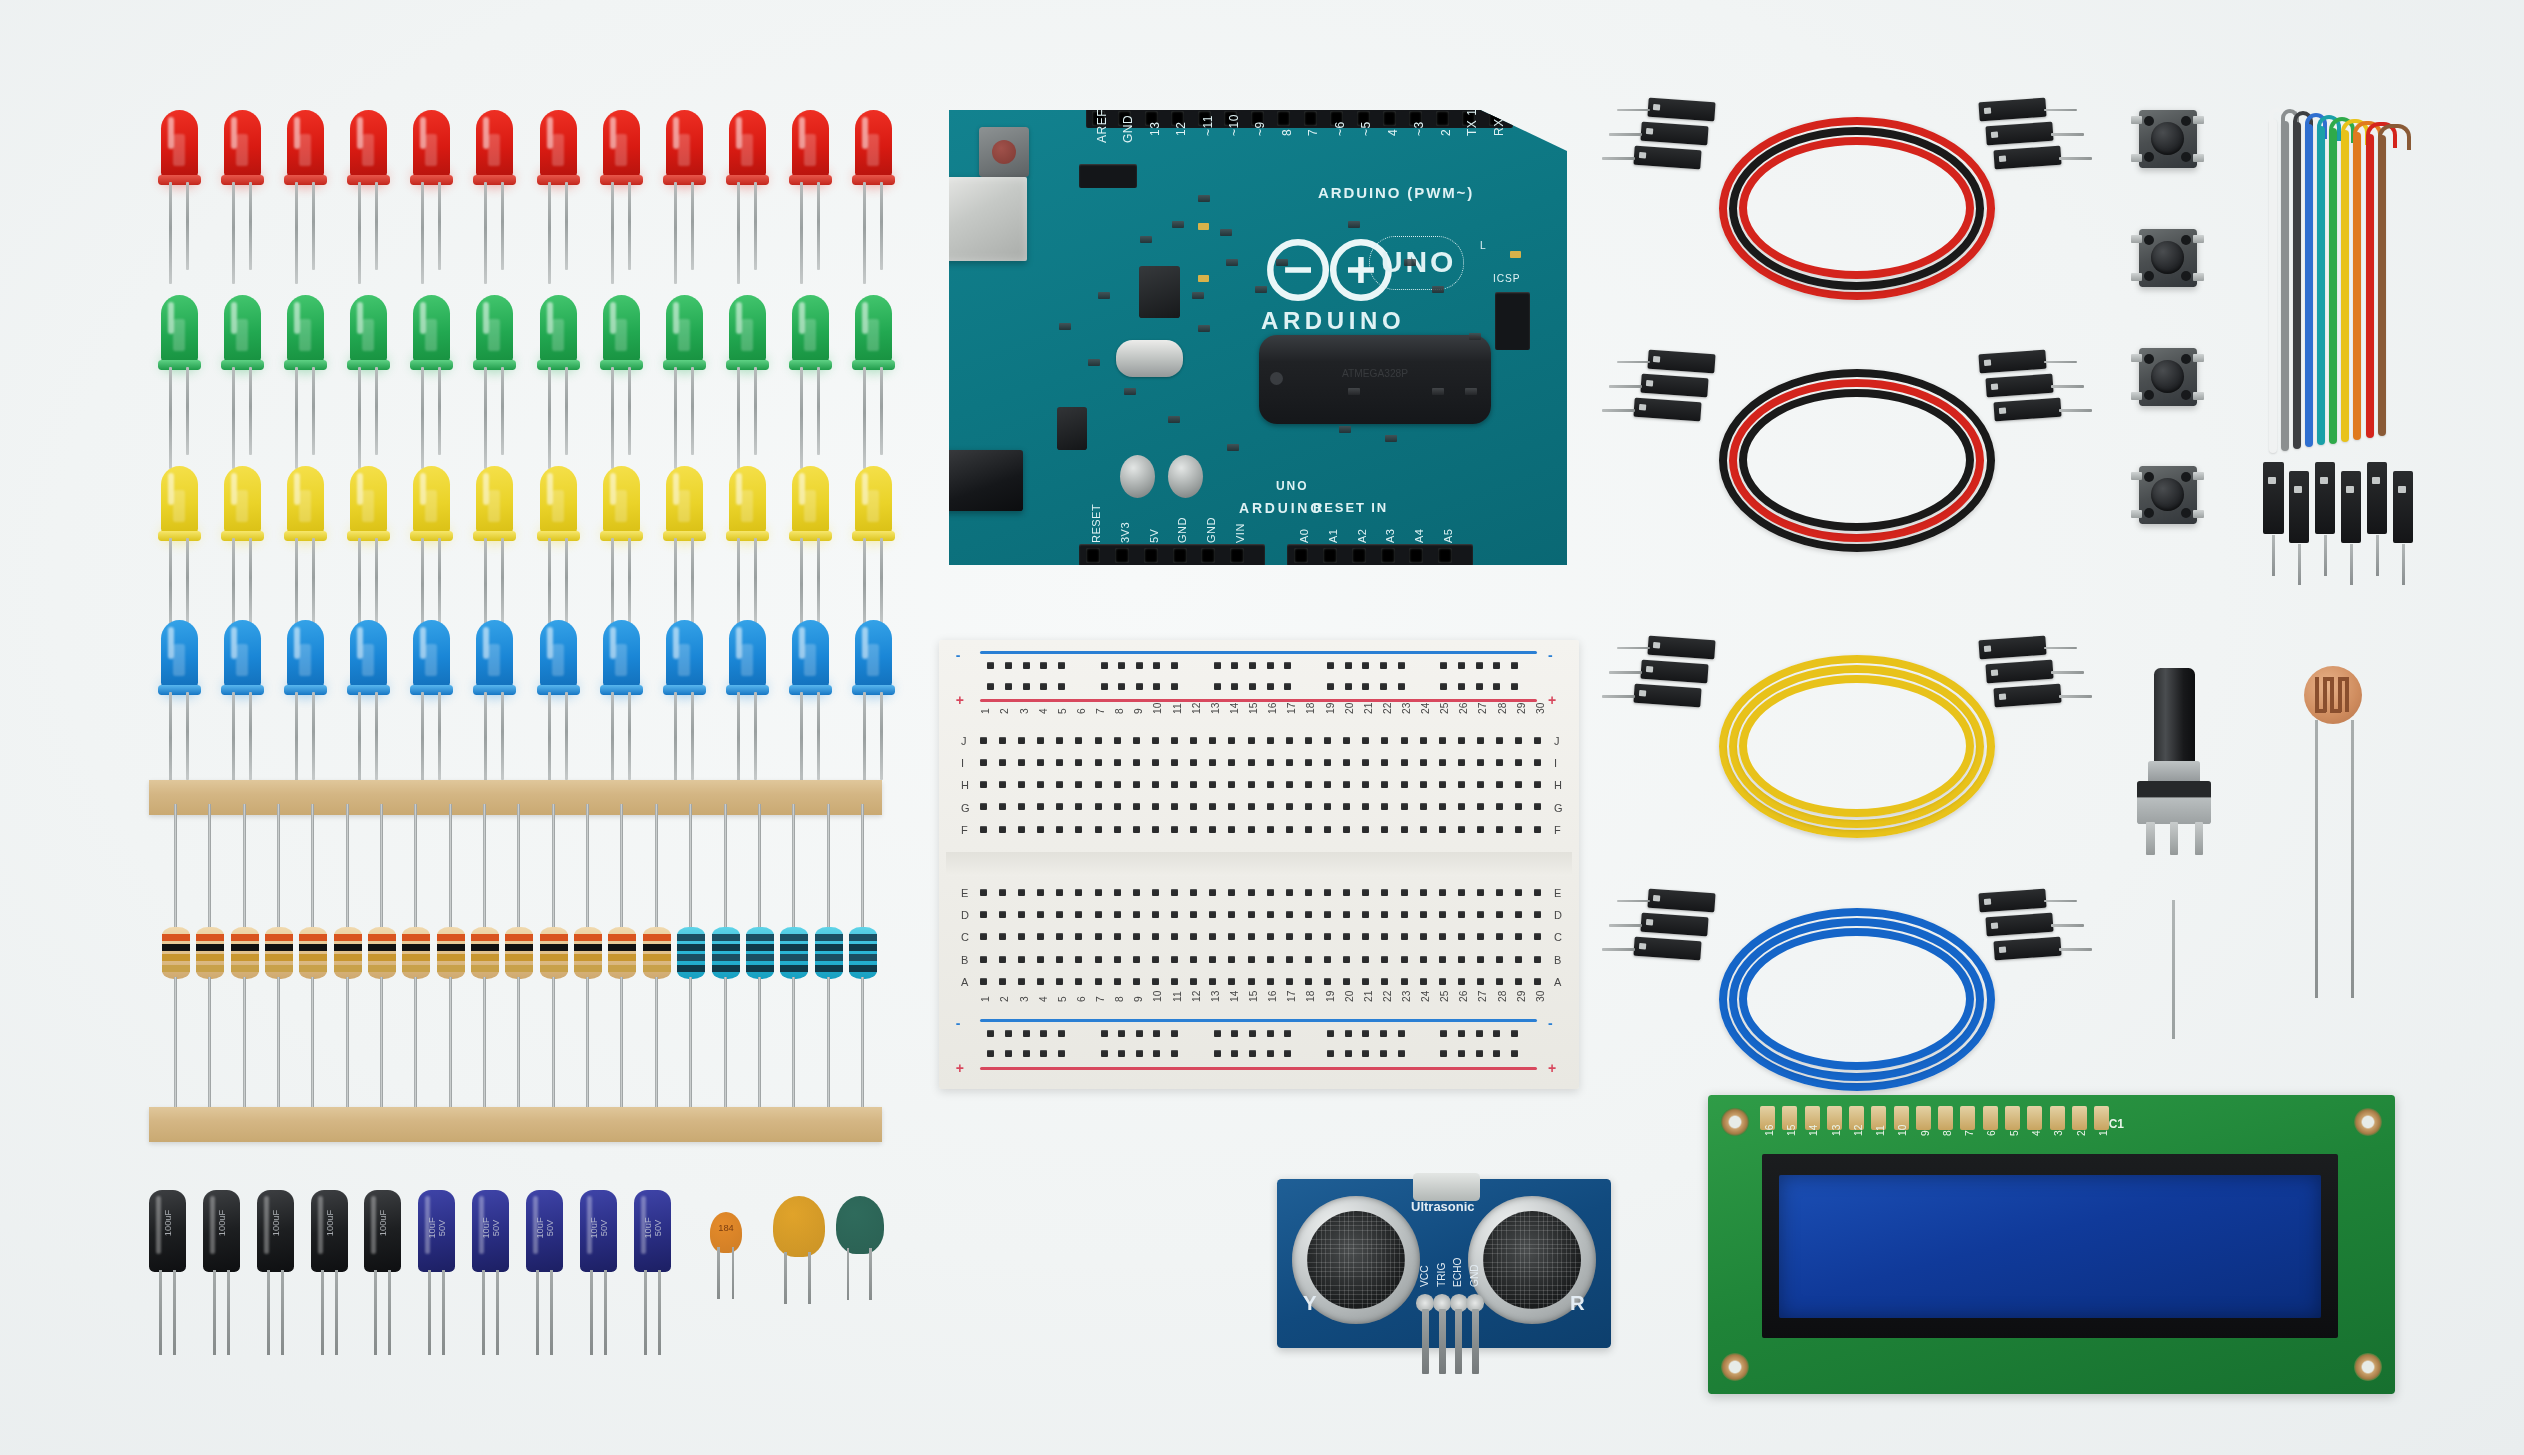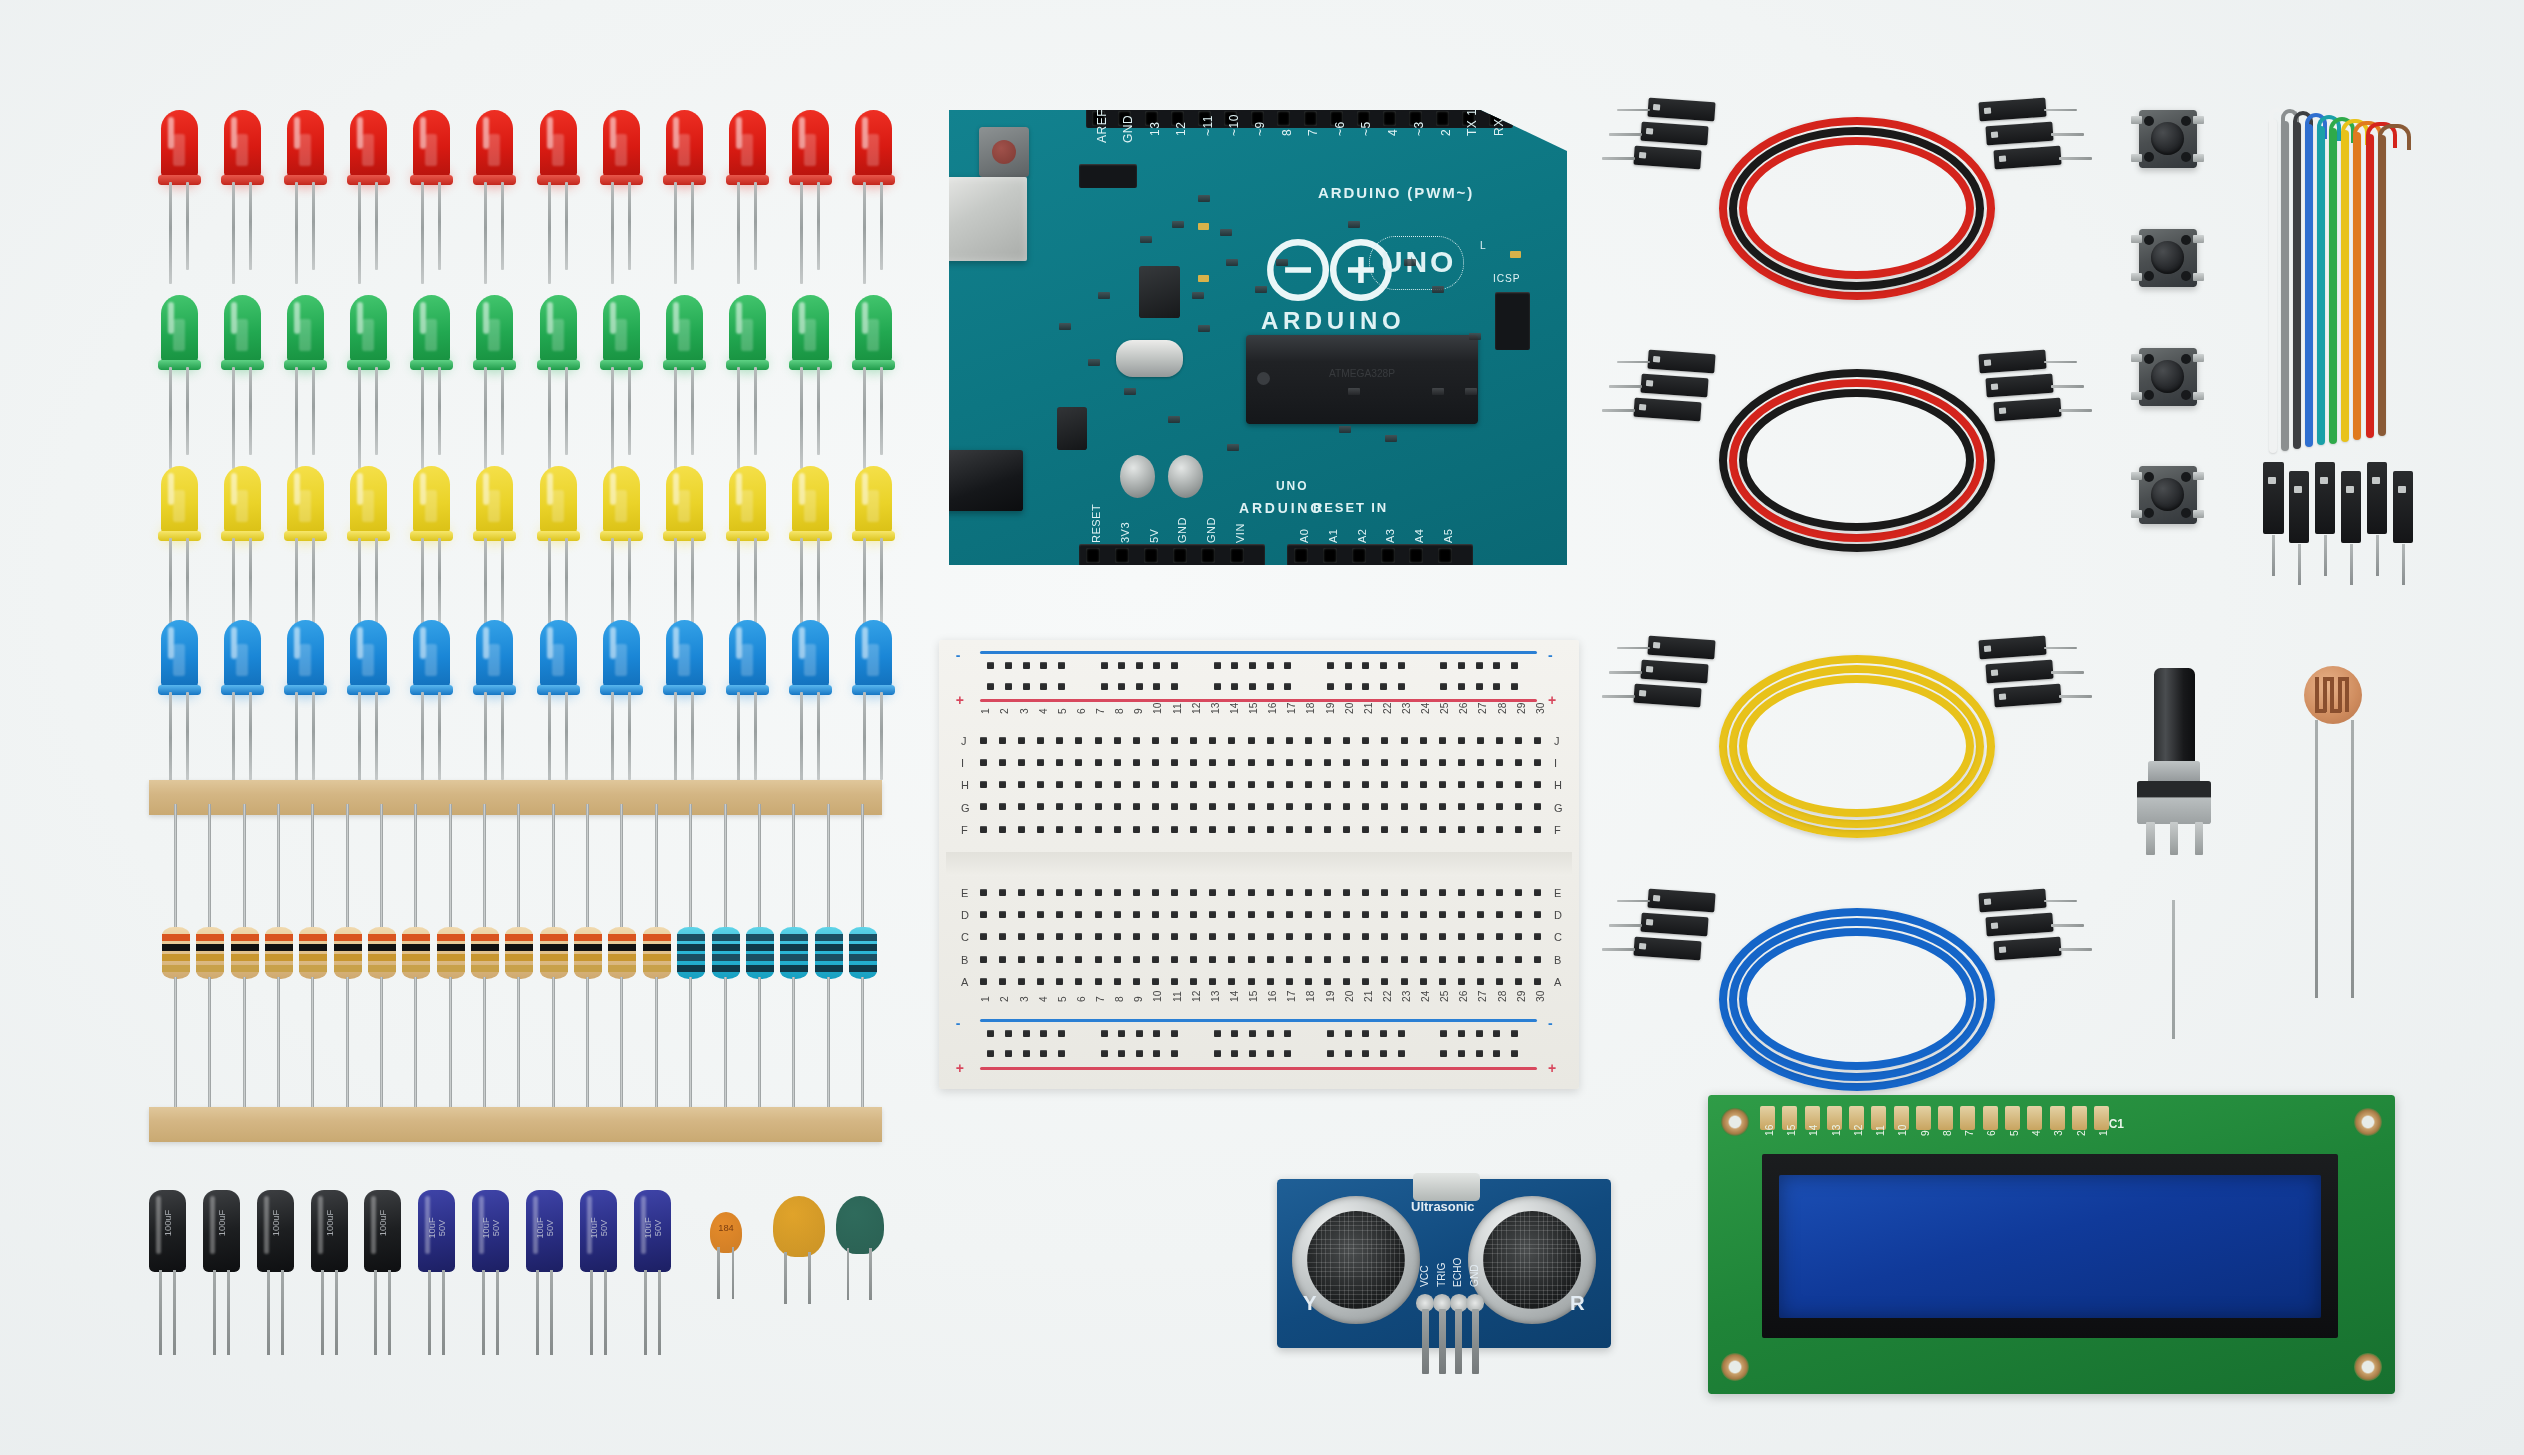--- a/index.html
+++ b/index.html
@@ -841,21 +841,21 @@
                 background:linear-gradient(160deg,#323437,#141618);"></div>
 
     <div class="abs" style="left:190px;top:156px;width:41px;height:52px;border-radius:2.8px;
                 background:linear-gradient(160deg,#36393c,#17191b);"></div>
 
     <div class="abs" style="left:171px;top:345px;width:35px;height:43px;border-radius:50%;
                 background:radial-gradient(circle at 38% 30%,#e3e6e5,#9ea3a2 60%,#6e7374);"></div>
     <div class="abs" style="left:219px;top:345px;width:35px;height:43px;border-radius:50%;
                 background:radial-gradient(circle at 38% 30%,#e3e6e5,#9ea3a2 60%,#6e7374);"></div>
 
-    <div class="chipdip" style="left:297px;top:225px;width:232px;height:89px;">
+    <div class="chipdip" style="left:310px;top:225px;width:232px;height:89px;border-radius:18px;">
       <div class="abs" style="left:11px;top:37px;width:13px;height:13px;border-radius:50%;
             background:#3a3d41;"></div>
       <div class="abs" style="left:0;top:33px;width:232px;text-align:center;font-size:10.2px;color:#4d5053;opacity:.55;">ATMEGA328P</div>
     </div>
 
     <div class="hdr" style="left:137px;top:-3.7px;width:427px;height:22px;"></div>
 
     <div class="hdr" style="left:130px;top:434px;width:186px;height:22px;"></div>
     <div class="hdr" style="left:338px;top:434px;width:186px;height:22px;"></div>
 

